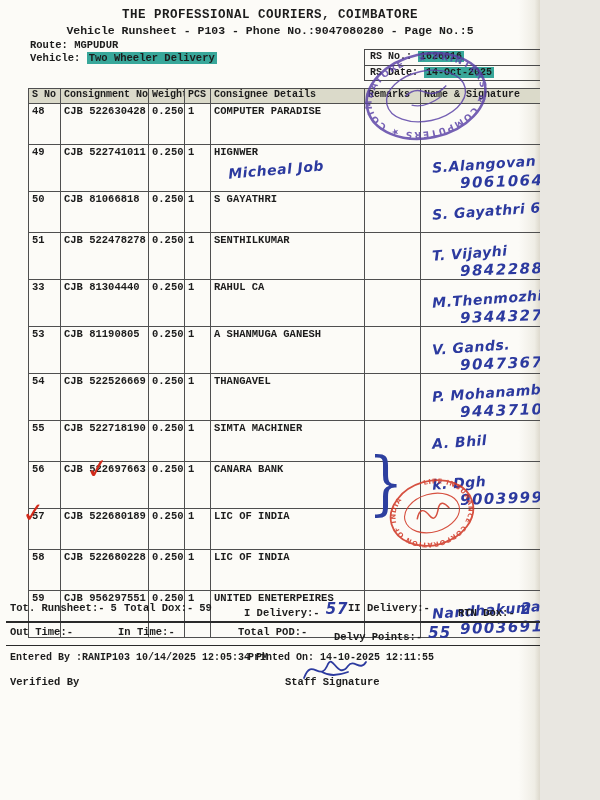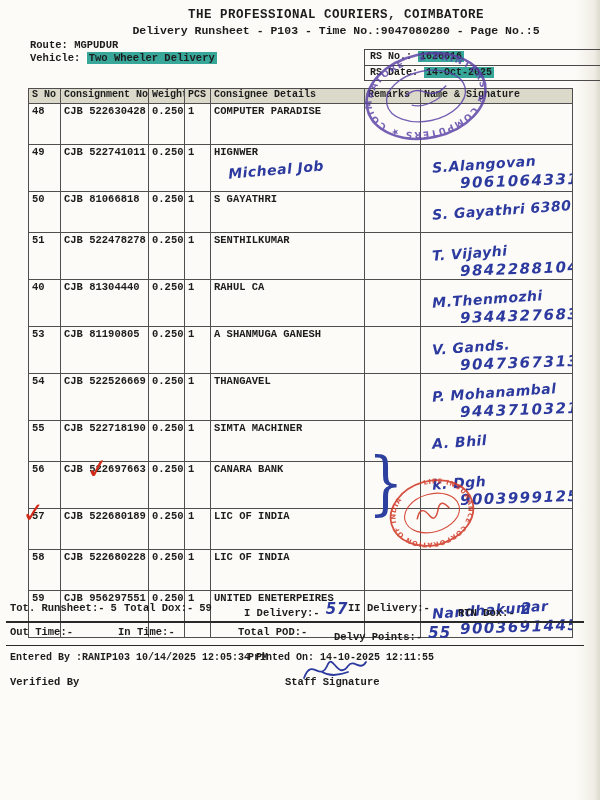--- a/index.html
+++ b/index.html
@@ -1,22 +1,22 @@
 <!DOCTYPE html>
 <html><head>
 <meta charset="utf-8">
 <style>
   * { margin:0; padding:0; box-sizing:border-box; }
   html,body { width:600px; height:800px; }
   body { background:#e9e7e1; }
   .page {
-    position:relative; width:600px; height:800px; overflow:hidden;
+    position:relative; width:540px; height:800px; overflow:hidden;
     background:linear-gradient(90deg,#fcfbf7 0%,#fcfbf7 96%,#efede5 99%,#ddd9cd 100%);
     font-family:"Liberation Mono","DejaVu Sans Mono",monospace;
-    font-weight:bold; color:#1c1c1c;padding-left:36px;
+    font-weight:bold; color:#1c1c1c;
   }
   .doc-title { position:absolute; top:8px; width:100%; text-align:center; font-size:12.5px; letter-spacing:.5px; }
   .doc-subtitle { position:absolute; top:24px; width:100%; text-align:center; font-size:11.5px; }
   .info-left { position:absolute; left:10px; top:39px; font-size:10.5px; line-height:13px;margin-left:20px; }
   .hl { background:#38a79a; padding:0 2px; }
   .rs-box { position:absolute; left:364px; top:41px; width:240px; border:1px solid #4a4a4a; border-right:none; font-size:10px; background:transparent;margin-top:8px; }
   .rs-row { padding:1px 5px; height:15px; white-space:nowrap; }
   .rs-row + .rs-row { border-top:1px solid #4a4a4a; }
   table.grid { position:absolute; left:28px; top:88px; width:544px; border-collapse:collapse; table-layout:fixed; font-size:10.5px; }
   .grid th,.grid td { border:1px solid #4f4f4f; vertical-align:top; padding:1px 3px; text-align:left; font-weight:bold; overflow:hidden; }
@@ -44,21 +44,21 @@
   .tick2 { left:22px; top:499px; transform:rotate(-4deg); }
   .staff-squiggle { position:absolute; left:298px; top:652px; }
   svg text { font-family:"DejaVu Sans",sans-serif; font-weight:bold; }
 </style>
 </head>
 <body>
 
 <div class="page">
 
   <div class="doc-title">THE PROFESSIONAL COURIERS, COIMBATORE</div>
-  <div class="doc-subtitle">Delivery Runsheet - P103 - Time No.:9047080280 - Page No.:5</div>
+  <div class="doc-subtitle">Vehicle Runsheet - P103 - Phone No.:9047080280 - Page No.:5</div>
 
   <div class="info-left">
     <div><span>Route:</span> <span>MGPUDUR</span></div>
     <div><span>Vehicle:</span> <span class="hl">Two Wheeler Delivery</span></div>
   </div>
 
   <div class="rs-box">
     <div class="rs-row"><span>RS No.:</span> <span class="hl">1626616</span></div>
     <div class="rs-row"><span>RS Date:</span> <span class="hl">14-Oct-2025</span></div>
   </div>
@@ -151,21 +151,21 @@
       <td></td>
       <td>
         <div class="sig">
           <div class="hw sig1">T. Vijayhi</div>
           <div class="hw sig2">9842288104</div>
         </div>
       </td>
     </tr>
 
     <tr>
-      <td>40</td>
+      <td>33</td>
       <td>CJB 81304440</td>
       <td>0.250</td>
       <td>1</td>
       <td>
         <div>RAHUL CA</div>
         <div class="hw hw-consignee"></div>
       </td>
       <td></td>
       <td>
         <div class="sig">

